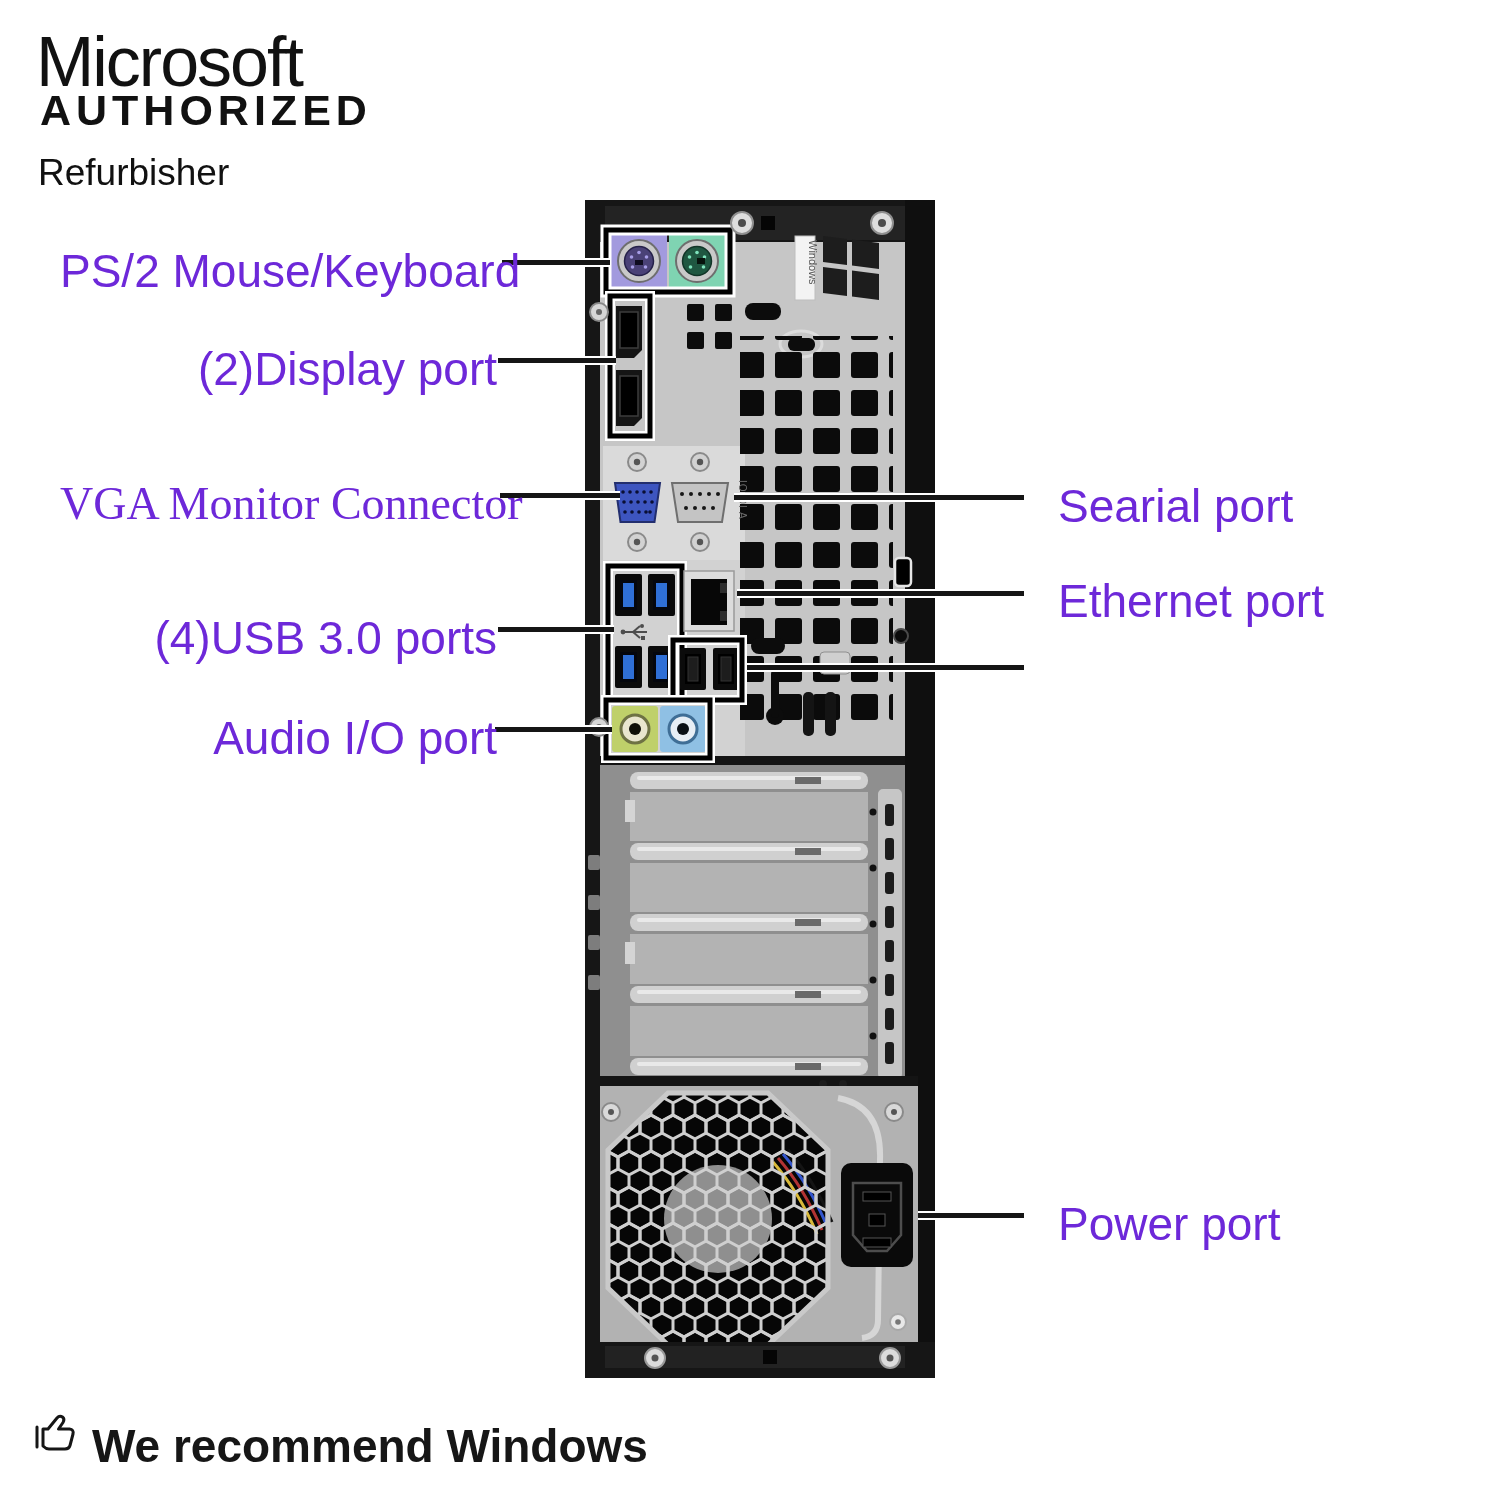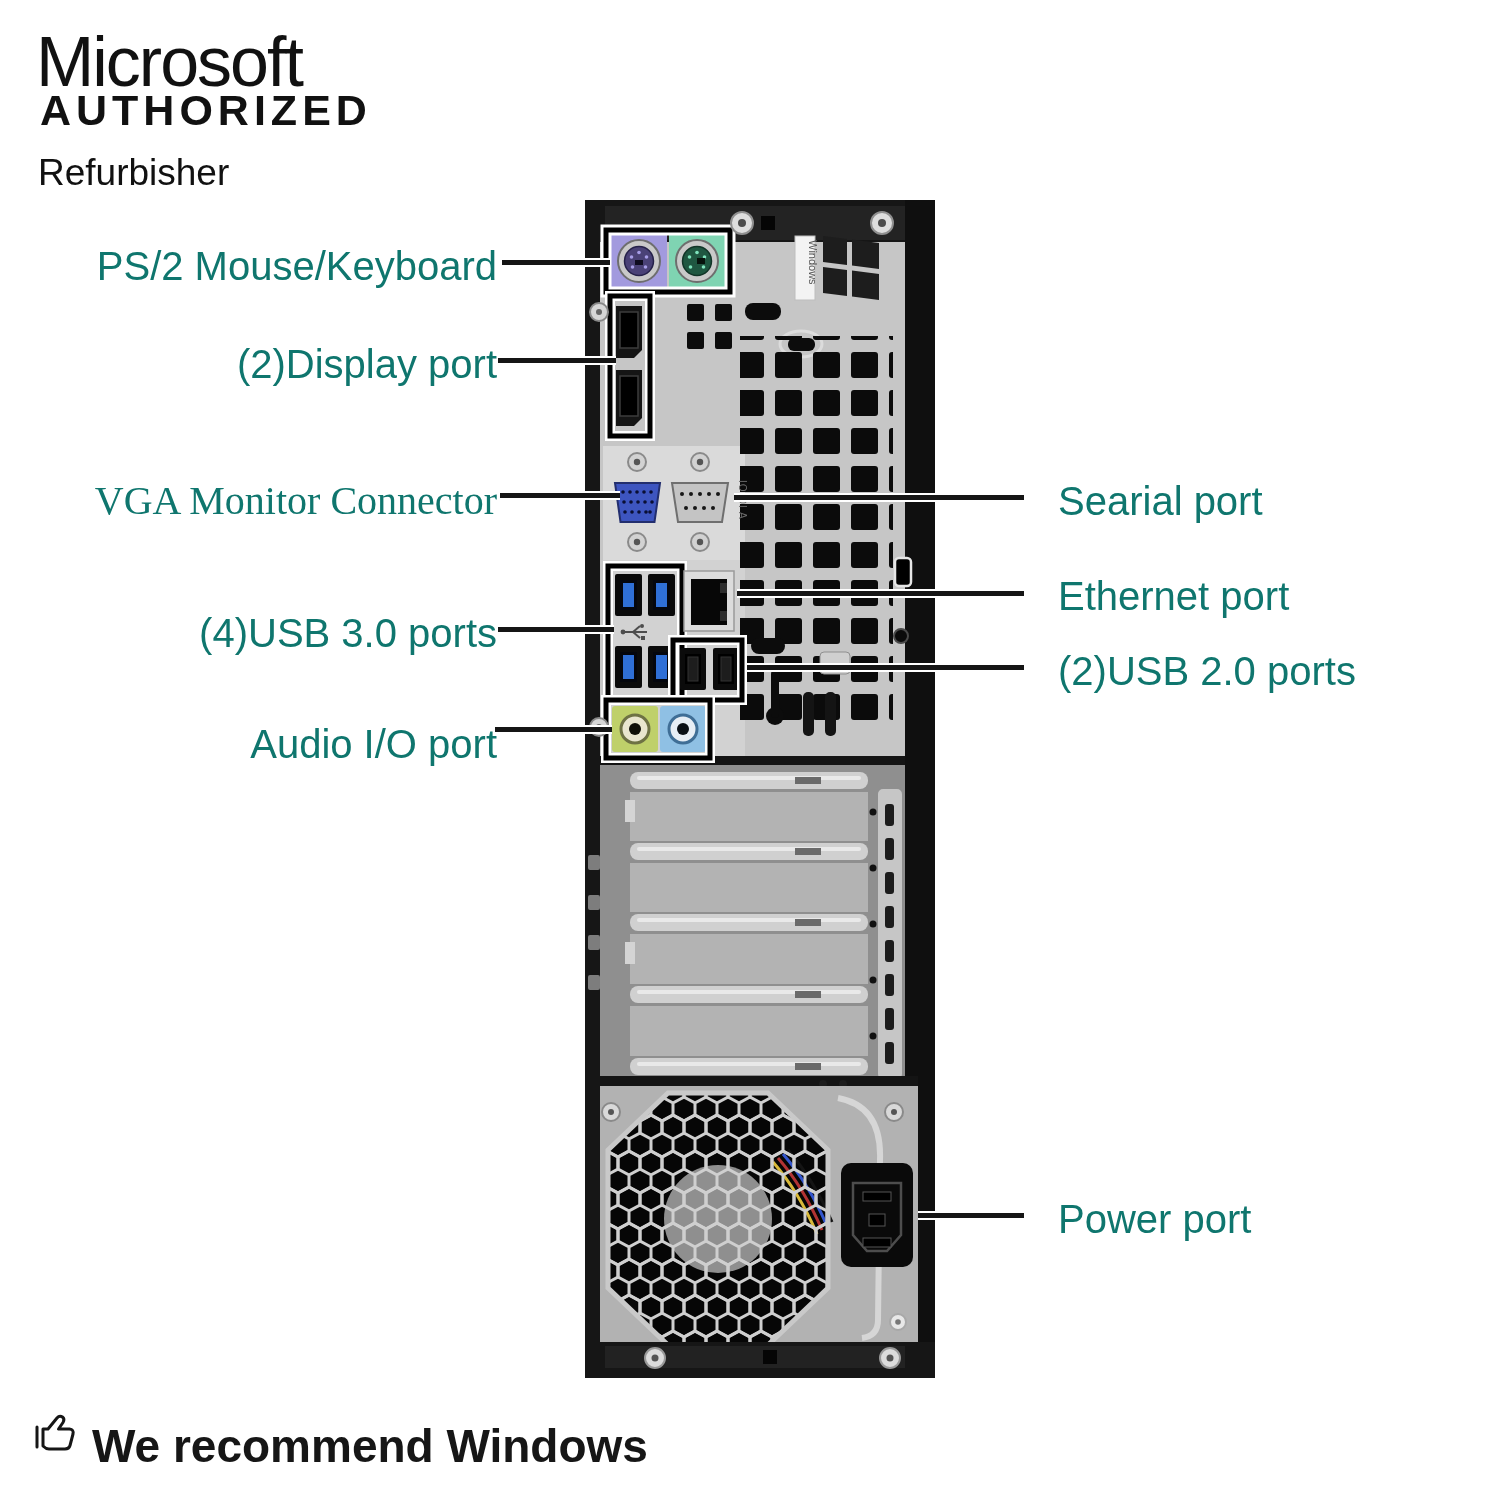--- a/index.html
+++ b/index.html
@@ -3,21 +3,21 @@
 <meta charset="utf-8">
 <style>
   html,body{margin:0;padding:0;background:#fff;}
   .canvas{position:relative;width:1500px;height:1500px;background:#ffffff;overflow:hidden;
           font-family:"Liberation Sans",sans-serif;color:#1a1a1a;}
   
   .logo-title{position:absolute;left:36px;top:22px;font-size:70px;font-weight:400;letter-spacing:-2px;color:#111;}
   .logo-sub{position:absolute;left:40px;top:86px;font-size:43px;font-weight:700;letter-spacing:5px;color:#111;}
   .logo-tag{position:absolute;left:38px;top:152px;font-size:37px;font-weight:400;color:#111;}
   
-  .lbl{position:absolute;font-size:40px;font-weight:400;white-space:nowrap;color:#0f766e;}
+  .lbl{position:absolute;font-size:46px;font-weight:400;white-space:nowrap;color:#6d28d9;}
   .lbl-l{width:437px;left:60px;text-align:right;}
   .lbl-r{left:1026px;text-align:left;margin-left:32px;}
   
   .cline{position:absolute;height:5px;background:#151515;border-top:2px solid #fff;border-bottom:2px solid #fff;}
   
   .footer-text{position:absolute;left:92px;top:1419px;font-size:46px;font-weight:700;color:#161616;}
   .tower-svg{position:absolute;left:585px;top:200px;}
   .thumb-svg{position:absolute;left:30px;top:1405px;}
 </style>
 </head>
@@ -360,25 +360,24 @@
   <div class="cline" style="left:495px;top:725px;width:117px;"></div>
   <div class="cline" style="left:734px;top:493px;width:290px;"></div>
   <div class="cline" style="left:737px;top:589px;width:287px;"></div>
   <div class="cline" style="left:747px;top:663px;width:277px;"></div>
   <div class="cline" style="left:918px;top:1211px;width:106px;"></div>
 
   <div class="lbl lbl-l" style="top:244px;">PS/2 Mouse/Keyboard</div>
   <div class="lbl lbl-l" style="top:342px;">(2)Display port</div>
   <div class="lbl lbl-l" style="top:477px;font-family:Liberation Serif, serif;">VGA Monitor Connector</div>
   <div class="lbl lbl-l" style="top:611px;">(4)USB 3.0 ports</div>
-  <div class="lbl lbl-l" style="top:711px;margin-top:11px;">Audio I/O port</div>
+  <div class="lbl lbl-l" style="top:711px;">Audio I/O port</div>
 
   <div class="lbl lbl-r" style="top:479px;">Searial port</div>
   <div class="lbl lbl-r" style="top:574px;">Ethernet port</div>
-  <div class="lbl lbl-r" style="top:649px;">(2)USB 2.0 ports</div>
   <div class="lbl lbl-r" style="top:1197px;">Power port</div>
 
   <div>
     <svg class="thumb-svg" width="56" height="56" viewBox="0 0 56 56">
       <g fill="none" stroke="#161616" stroke-width="3" stroke-linejoin="round" stroke-linecap="round">
         <line x1="7" y1="22" x2="7" y2="42"></line>
         <path d="M13 41 v-17 h5 l9 -11 q2.5 -3 5.5 -1 q2.5 2 0.5 5.5 l-4.5 6.5 h11 q4.5 0.5 3.5 5 l-3 11.5 q-1 3.5 -5 3.5 h-16 q-3 0 -6 -3 z"></path>
       </g>
     </svg>
     <div class="footer-text">We recommend Windows</div>

